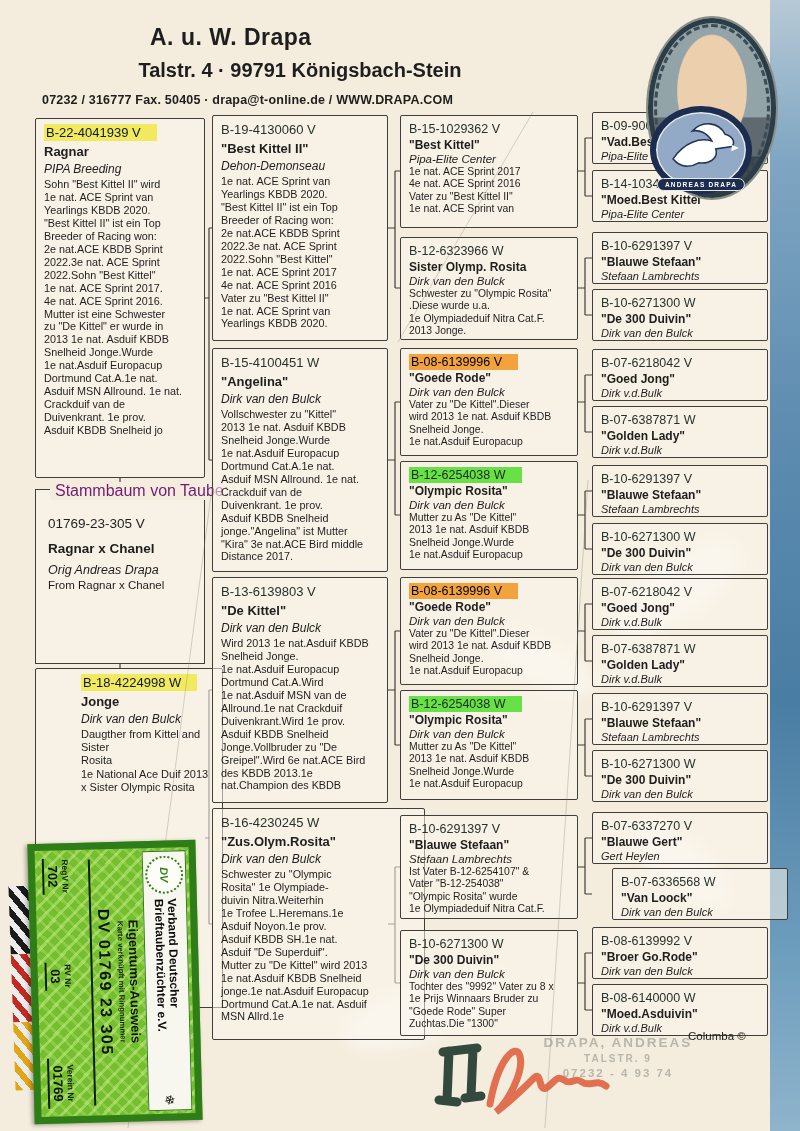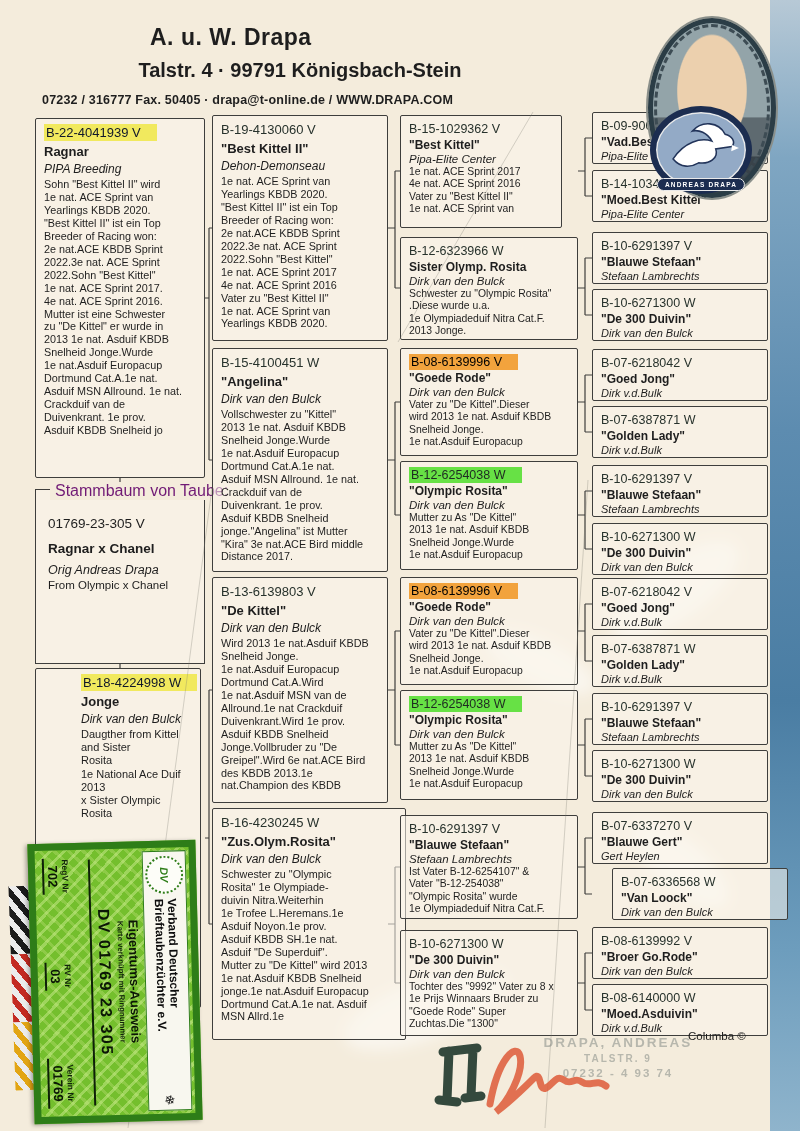--- a/index.html
+++ b/index.html
@@ -174,24 +174,24 @@
 Crackduif  van de
 Duivenkrant. 1e prov.
 Asduif KBDB Snelheid jo</div>
 </div>
 
 <div class="subject">
   <span class="legend">Stammbaum von Taube:</span>
   <div class="s-ring">01769-23-305 V</div>
   <div class="s-name">Ragnar x Chanel</div>
   <div class="s-orig">Orig Andreas Drapa</div>
-  <div class="s-from">From  Olympic x  Chanel</div>
-</div>
-
-<div class="pbox" style="left:35px;top:668px;width:166px;height:340px;padding-left:45px;">
+  <div class="s-from">From  Ragnar x  Chanel</div>
+</div>
+
+<div class="pbox" style="left:35px;top:668px;width:188px;height:340px;padding-left:45px;">
   <div class="ring"><span class="hl hl-yellow">B-18-4224998 W</span></div>
   <div class="pname">Jonge</div>
   <div class="fancier">Dirk van den Bulck</div>
   <div class="ptext" style="font-size:11px;">Daugther from Kittel and Sister
 Rosita
 1e National Ace Duif 2013
 x Sister Olympic Rosita</div>
 </div>
 
 <div class="pbox" style="left:212px;top:115px;width:176px;height:226px;">
@@ -238,39 +238,39 @@
 Dortmund Cat.A.Wird
 1e nat.Asduif MSN van de
 Allround.1e nat Crackduif
 Duivenkrant.Wird 1e prov.
 Asduif KBDB Snelheid
 Jonge.Vollbruder zu "De
 Greipel".Wird 6e nat.ACE Bird
 des KBDB 2013.1e
 nat.Champion des KBDB</div>
 </div>
-<div class="pbox" style="left:212px;top:808px;width:194px;height:232px;">
+<div class="pbox" style="left:212px;top:808px;width:213px;height:232px;">
   <div class="ring">B-16-4230245 W</div>
   <div class="pname">"Zus.Olym.Rosita"</div>
   <div class="fancier">Dirk van den Bulck</div>
   <div class="ptext">Schwester zu "Olympic
 Rosita" 1e  Olympiade-
 duivin Nitra.Weiterhin
 1e Trofee L.Heremans.1e
 Asduif Noyon.1e prov.
 Asduif KBDB SH.1e nat.
 Asduif "De Superduif".
 Mutter zu "De Kittel" wird 2013
 1e nat.Asduif KBDB Snelheid
 jonge.1e nat.Asduif  Europacup
 Dortmund Cat.A.1e nat. Asduif
 MSN Allrd.1e</div>
 </div>
 
-<div class="pbox mid" style="left:400px;top:115px;width:162px;height:113px;">
+<div class="pbox mid" style="left:400px;top:115px;width:178px;height:113px;">
   <div class="ring">B-15-1029362 V</div>
   <div class="pname">"Best Kittel"</div>
   <div class="fancier">Pipa-Elite Center</div>
   <div class="ptext">1e nat. ACE Sprint 2017
 4e nat. ACE Sprint 2016
 Vater zu "Best Kittel II"
 1e nat. ACE Sprint van</div>
 </div>
 <div class="pbox mid" style="left:400px;top:237px;width:178px;height:103px;">
   <div class="ring">B-12-6323966 W</div>

